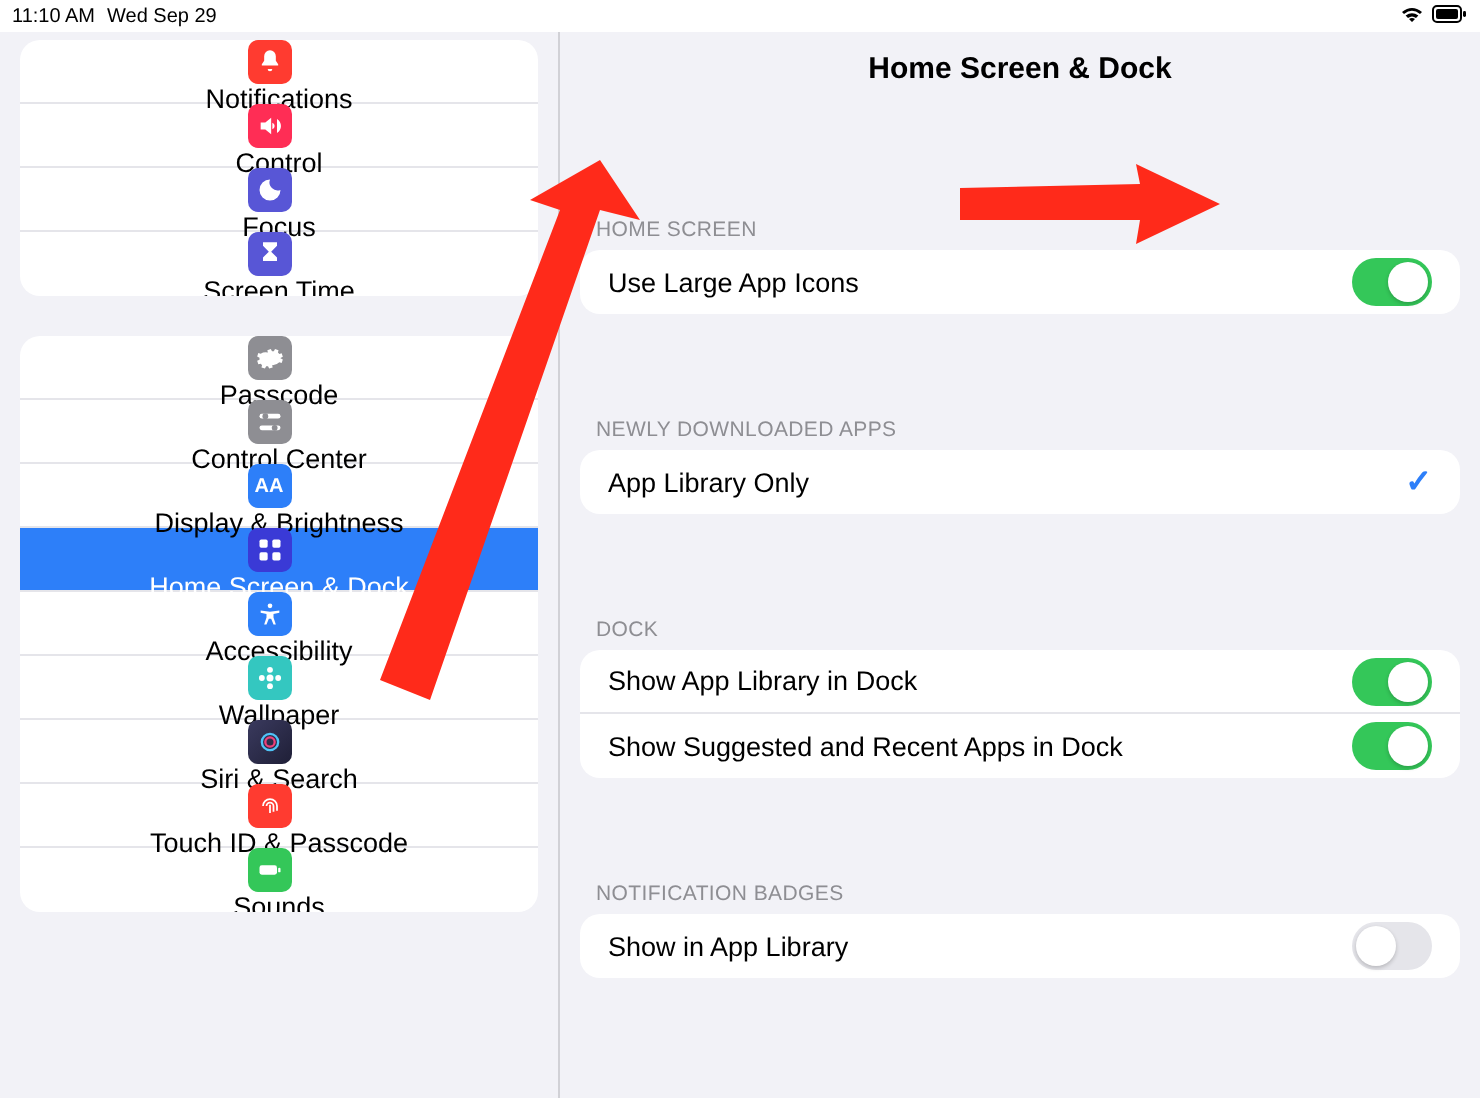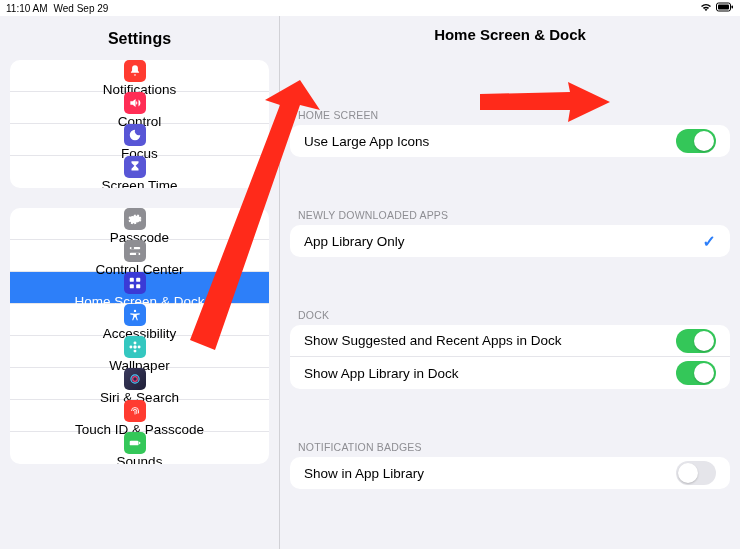--- a/index.html
+++ b/index.html
@@ -49,21 +49,20 @@
     <span><svg width="18" height="10" viewBox="0 0 18 10">
           <rect x="0.5" y="1" width="14" height="8" rx="2" fill="none" stroke="#000" stroke-width="1"></rect>
           <rect x="2" y="2.5" width="11" height="5" rx="1" fill="#000"></rect>
           <rect x="15.5" y="3.5" width="1.5" height="3" rx="0.7" fill="#000"></rect>
         </svg></span>
   </div>
 </div>
 
 <div class="container">
   <div class="sidebar">
-    <div class="sidebar-title">Settings</div>
 
     <div class="group">
       <div class="row">
         <div class="iconbox" style="background:#ff3b30">
             <svg viewBox="0 0 24 24" fill="#fff">
               <path d="M12 2a5 5 0 0 0-5 5v4l-2 3v1h14v-1l-2-3V7a5 5 0 0 0-5-5zm-2 16a2 2 0 0 0 4 0z"></path>
             </svg>
           </div>
         <span class="label">Notifications</span>
       </div>
@@ -105,20 +104,24 @@
       <div class="row">
         <div class="iconbox" style="background:#8e8e93">
             <svg viewBox="0 0 24 24" fill="#fff">
               <rect x="3" y="5" width="18" height="4" rx="2"></rect>
               <rect x="3" y="15" width="18" height="4" rx="2"></rect>
               <circle cx="8" cy="7" r="2.5" fill="#8e8e93"></circle>
               <circle cx="16" cy="17" r="2.5" fill="#8e8e93"></circle>
             </svg>
           </div>
         <span class="label">Control Center</span>
+      </div>
+      <div class="row">
+        <div class="iconbox" style="background:#2d7ff9;color:#fff;font-size:10px;font-weight:700">AA</div>
+        <span class="label">Display &amp; Brightness</span>
       </div>
       <div class="row selected">
         <div class="iconbox" style="background:#3a3ad6">
             <svg viewBox="0 0 24 24" fill="#fff">
               <rect x="3" y="3" width="7" height="7" rx="1.5"></rect>
               <rect x="14" y="3" width="7" height="7" rx="1.5"></rect>
               <rect x="3" y="14" width="7" height="7" rx="1.5"></rect>
               <rect x="14" y="14" width="7" height="7" rx="1.5"></rect>
             </svg>
           </div>
@@ -191,27 +194,27 @@
     <div class="dgroup">
       <div class="drow">
         <span class="dlabel">App Library Only</span>
         <span class="check">✓</span>
       </div>
     </div>
 
     <div class="section-header">DOCK</div>
     <div class="dgroup">
       <div class="drow">
+        <span class="dlabel">Show App Library in Dock</span>
+        <div class="toggle on">
+            <div class="knob"></div>
+          </div>
+      </div>
+      <div class="drow">
         <span class="dlabel">Show Suggested and Recent Apps in Dock</span>
-        <div class="toggle on">
-            <div class="knob"></div>
-          </div>
-      </div>
-      <div class="drow">
-        <span class="dlabel">Show App Library in Dock</span>
         <div class="toggle on">
             <div class="knob"></div>
           </div>
       </div>
     </div>
 
     <div class="section-header">NOTIFICATION BADGES</div>
     <div class="dgroup">
       <div class="drow">
         <span class="dlabel">Show in App Library</span>

